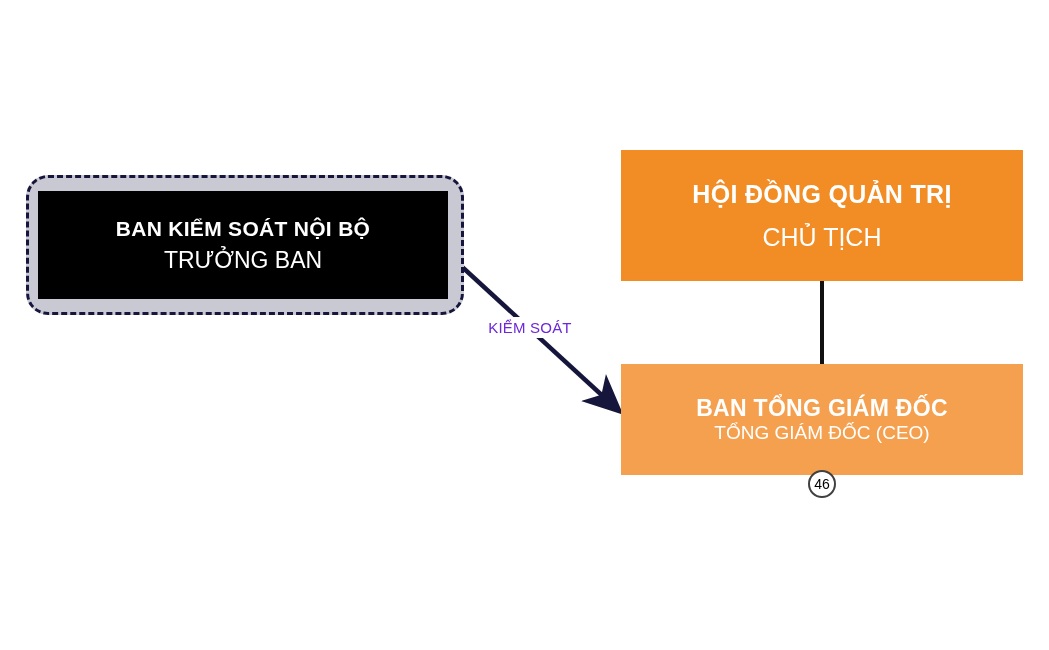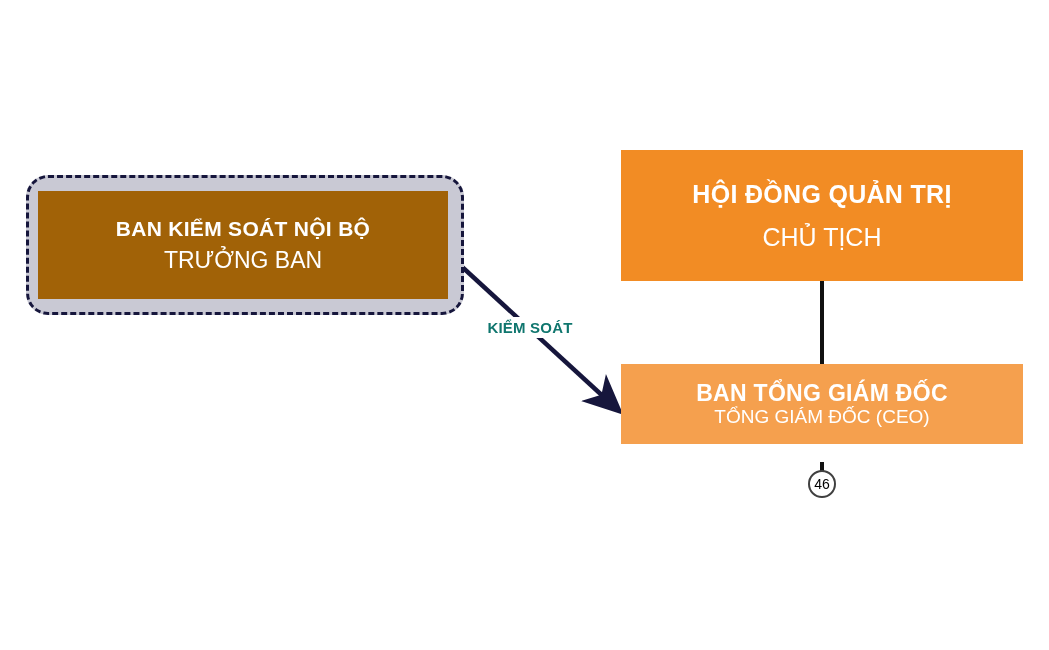--- a/index.html
+++ b/index.html
@@ -56,57 +56,57 @@
     border: 3px dashed #16163c;
     border-radius: 22px;
     background: #c9c9d4;
     padding: 0;
   }
   #audit-node {
     left: 38px;
     top: 191px;
     width: 410px;
     height: 108px;
-    background: #a16207;
+    background: #000000;
   }
   #audit-node .title { font-size: 21px; }
   #audit-node .subtitle { font-size: 23px; margin-top: 8px; }
 
   
   #board-node {
     left: 621px;
     top: 150px;
     width: 402px;
     height: 131px;
     background: #f28c24;
   }
   #board-node .title { font-size: 25px; }
   #board-node .subtitle { font-size: 25px; margin-top: 17px; }
 
   
   #exec-node {
     left: 621px;
     top: 364px;
     width: 402px;
-    height: 80px;
+    height: 111px;
     background: #f5a04e;
   }
   #exec-node .title { font-size: 23px; }
   #exec-node .subtitle { font-size: 19px; margin-top: 2px; }
 
   
   #edge-label-control {
     position: absolute;
     left: 474px;
     top: 317px;
     width: 110px;
     text-align: center;
     font-size: 15px;
-    font-weight: bold;
-    color: #0f766e;
+    font-weight: normal;
+    color: #6d28d9;
     letter-spacing: 0.2px;
     white-space: nowrap;
     background: #ffffff;
     padding: 2px 1px;
   }
 
   
   #page-marker {
     position: absolute;
     left: 808px;

